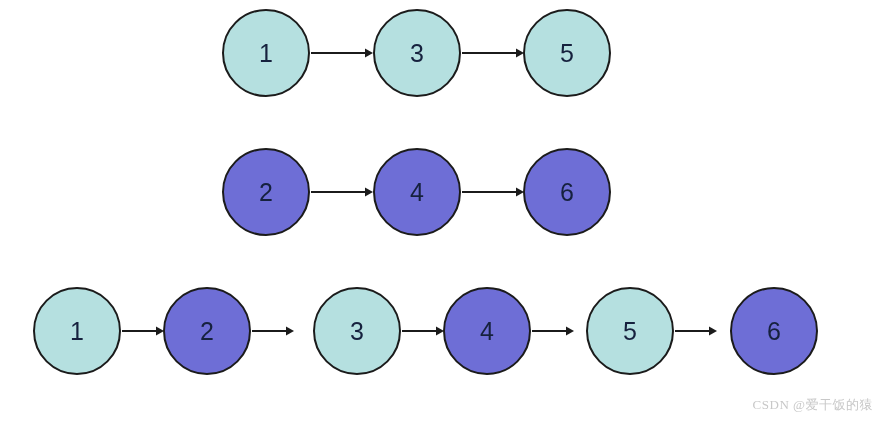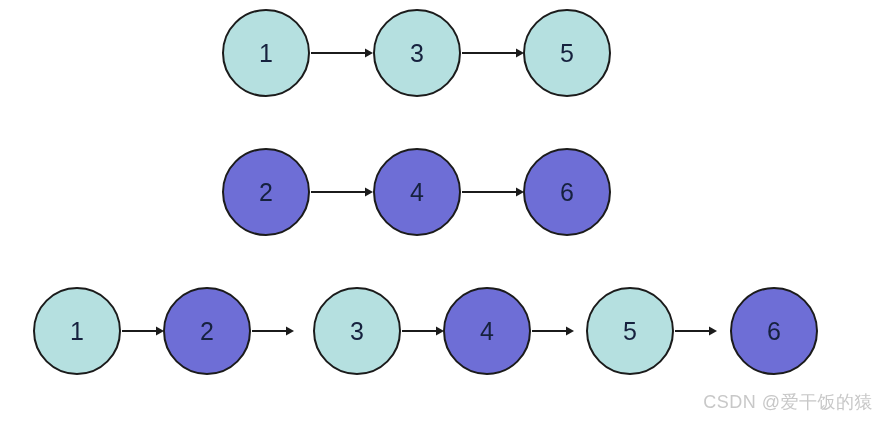--- a/index.html
+++ b/index.html
@@ -54,25 +54,25 @@
     stroke-width: 2;
   }
   .arrow polygon {
     fill: #1b1b1b;
   }
 
   .watermark {
     position: absolute;
     right: 18px;
     bottom: 9px;
-    font-size: 18px;
+    font-size: 13px;
     color: #c8c8c8;
     letter-spacing: 0.5px;
     white-space: nowrap;
-    font-family: Liberation Sans, sans-serif;
+    font-family: Liberation Serif, serif;
   }
 </style>
 </head>
 <body>
 
 <div id="canvas">
 
   <div class="list-row" style="top:9px;">
     <div class="node cyan" style="left:222px; top:0;">1</div>
     <svg class="arrow" viewBox="0 0 62 12" width="62" height="12" style="left:311px; top:38px;">

